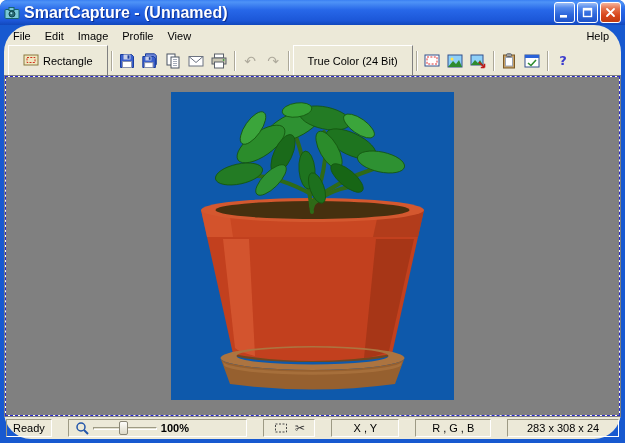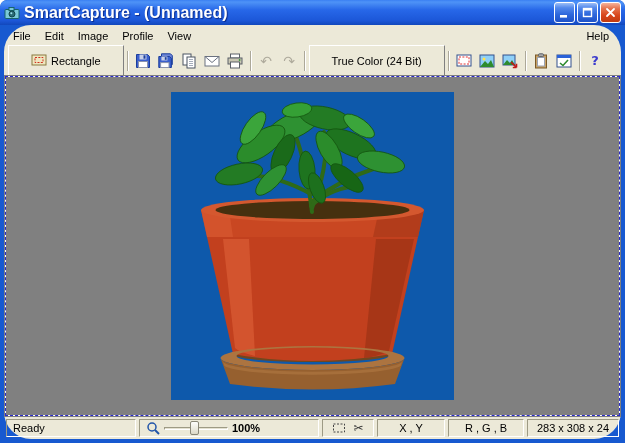--- a/index.html
+++ b/index.html
@@ -50,52 +50,52 @@
   .toolbar {
     height:29px; flex:0 0 29px; display:flex; align-items:center;
     padding:2px 4px; font-size:11px;
   }
   .sep { width:0; height:20px; border-left:1px solid #ACA899; border-right:1px solid #fff; margin:0 3px; }
   .tool-btn {
     width:23px; height:22px; display:flex; align-items:center; justify-content:center;
     border:1px solid transparent;
   }
   .tool-text-btn {
-    height:32px; padding:0 22px; display:flex; align-items:center; gap:4px;
+    height:32px; padding:0 14px; display:flex; align-items:center; gap:4px;
     border:1px solid; border-color:#FFFFFF #808080 #808080 #FFFFFF;
     background:#ECE9D8; font-size:11px; color:#000;
   }
   .glyph { font-family:"DejaVu Sans", sans-serif; font-size:14px; line-height:1; }
   .glyph-disabled { color:#AEAA9C; }
   .glyph-help { font-weight:bold; font-size:13px; color:#3A3ACD; }
 
   
   .canvas {
     flex:1; min-height:0; position:relative; background:#808080;
     display:flex; align-items:center; justify-content:center; overflow:hidden;
   }
   .marquee-solid { position:absolute; inset:1px; border:1px solid #FFFFFF; pointer-events:none; }
   .marquee-dash  { position:absolute; inset:1px; border:1px dashed #2B2BC8; }
   .capture-image { width:283px; height:308px; position:relative; }
 
   
   .statusbar {
     height:22px; flex:0 0 22px; display:flex; align-items:center;
-    padding:2px; gap:3px; font-size:11px;
+    padding:2px; gap:16px; font-size:11px;
   }
   .pane {
     height:18px; border:1px solid; border-color:#9D9A84 #fff #fff #9D9A84;
     display:flex; align-items:center; padding:0 6px; gap:4px; white-space:nowrap;
   }
   .pane-status { flex:1; }
   .pane-zoom   { width:180px;font-weight:bold; }
   .pane-tools  { width:52px; justify-content:center; gap:7px; }
   .pane-xy     { width:68px;  justify-content:center; }
   .pane-rgb    { width:76px;  justify-content:center; }
-  .pane-dims   { width:92px; justify-content:center; }
+  .pane-dims   { width:112px; justify-content:center; }
 
   .slider { position:relative; width:64px; height:16px; display:inline-block; }
   .slider .track {
     position:absolute; left:0; right:0; top:7px; height:3px;
     border:1px solid; border-color:#9D9A84 #fff #fff #9D9A84; background:#E4E1D0;
   }
   .slider .thumb {
     position:absolute; left:26px; top:1px; width:9px; height:14px;
     background:linear-gradient(to bottom,#FDFDFB,#DDDAC8);
     border:1px solid #8A8777; border-radius:2px;

